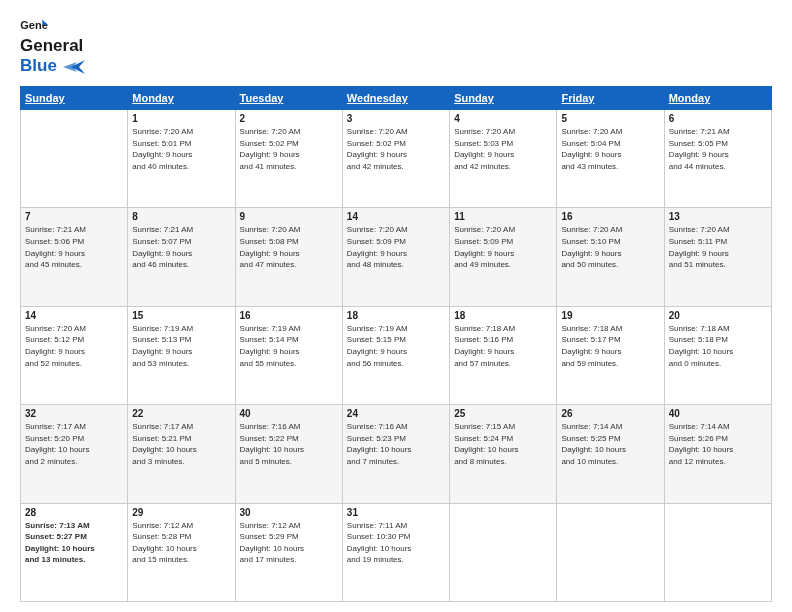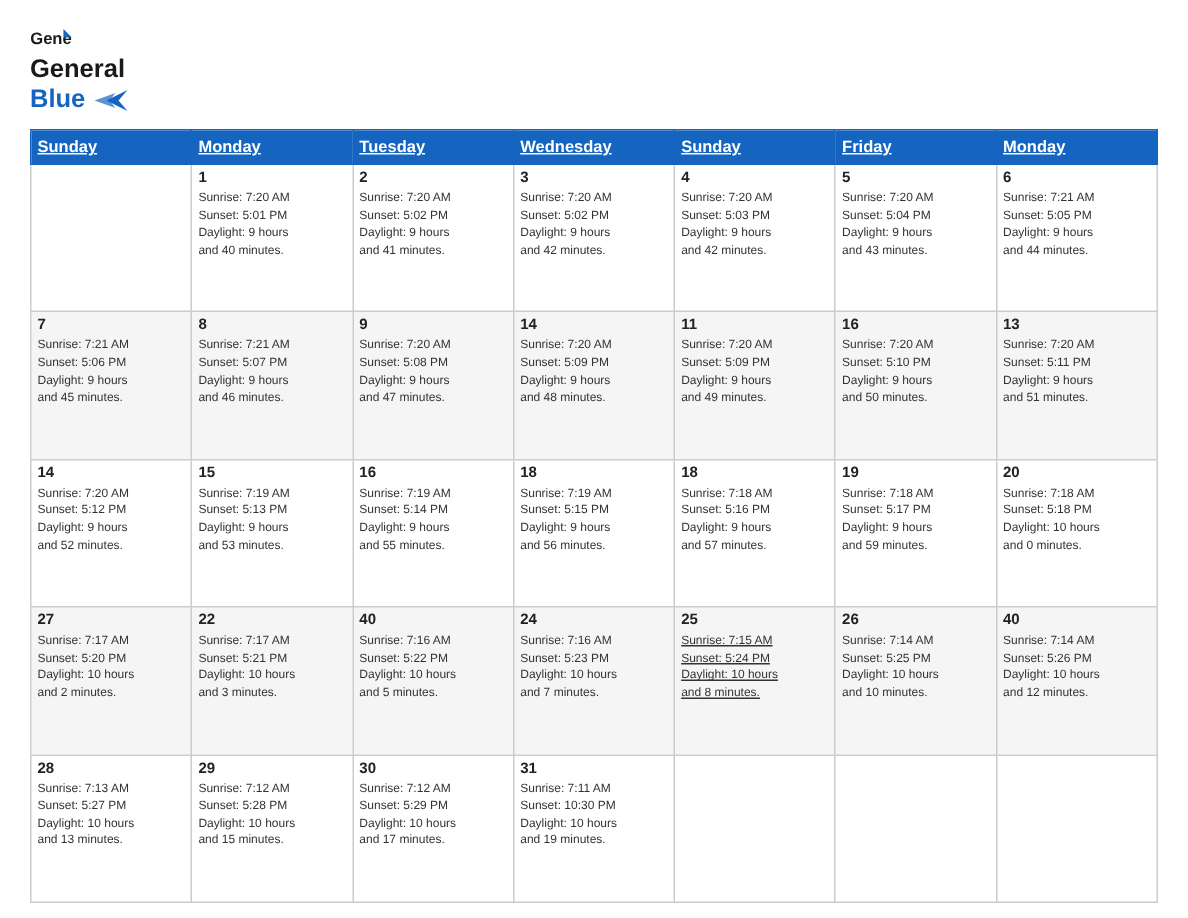--- a/index.html
+++ b/index.html
@@ -277,21 +277,21 @@
           <td>
             <span class="day-number">20</span>
             <div class="day-info" style="white-space: pre-line;">Sunrise: 7:18 AM
 Sunset: 5:18 PM
 Daylight: 10 hours
 and 0 minutes.</div>
           </td>
         </tr>
         <tr>
           <td>
-            <span class="day-number">27</span>
+            <span class="day-number">32</span>
             <div class="day-info" style="white-space: pre-line;">Sunrise: 7:17 AM
 Sunset: 5:20 PM
 Daylight: 10 hours
 and 2 minutes.</div>
           </td>
           <td>
             <span class="day-number">22</span>
             <div class="day-info" style="white-space: pre-line;">Sunrise: 7:17 AM
 Sunset: 5:21 PM
 Daylight: 10 hours
@@ -306,21 +306,21 @@
           </td>
           <td>
             <span class="day-number">24</span>
             <div class="day-info" style="white-space: pre-line;">Sunrise: 7:16 AM
 Sunset: 5:23 PM
 Daylight: 10 hours
 and 7 minutes.</div>
           </td>
           <td>
             <span class="day-number">25</span>
-            <div class="day-info" style="white-space: pre-line; text-decoration: underline;">Sunrise: 7:15 AM
+            <div class="day-info" style="white-space: pre-line;">Sunrise: 7:15 AM
 Sunset: 5:24 PM
 Daylight: 10 hours
 and 8 minutes.</div>
           </td>
           <td>
             <span class="day-number">26</span>
             <div class="day-info" style="white-space: pre-line;">Sunrise: 7:14 AM
 Sunset: 5:25 PM
 Daylight: 10 hours
 and 10 minutes.</div>
@@ -329,21 +329,21 @@
             <span class="day-number">40</span>
             <div class="day-info" style="white-space: pre-line;">Sunrise: 7:14 AM
 Sunset: 5:26 PM
 Daylight: 10 hours
 and 12 minutes.</div>
           </td>
         </tr>
         <tr>
           <td>
             <span class="day-number">28</span>
-            <div class="day-info" style="white-space: pre-line;">Sunrise: 7:13 AM
+            <div class="day-info" style="white-space: pre-line; font-weight: bold;">Sunrise: 7:13 AM
 Sunset: 5:27 PM
 Daylight: 10 hours
 and 13 minutes.</div>
           </td>
           <td>
             <span class="day-number">29</span>
             <div class="day-info" style="white-space: pre-line;">Sunrise: 7:12 AM
 Sunset: 5:28 PM
 Daylight: 10 hours
 and 15 minutes.</div>

